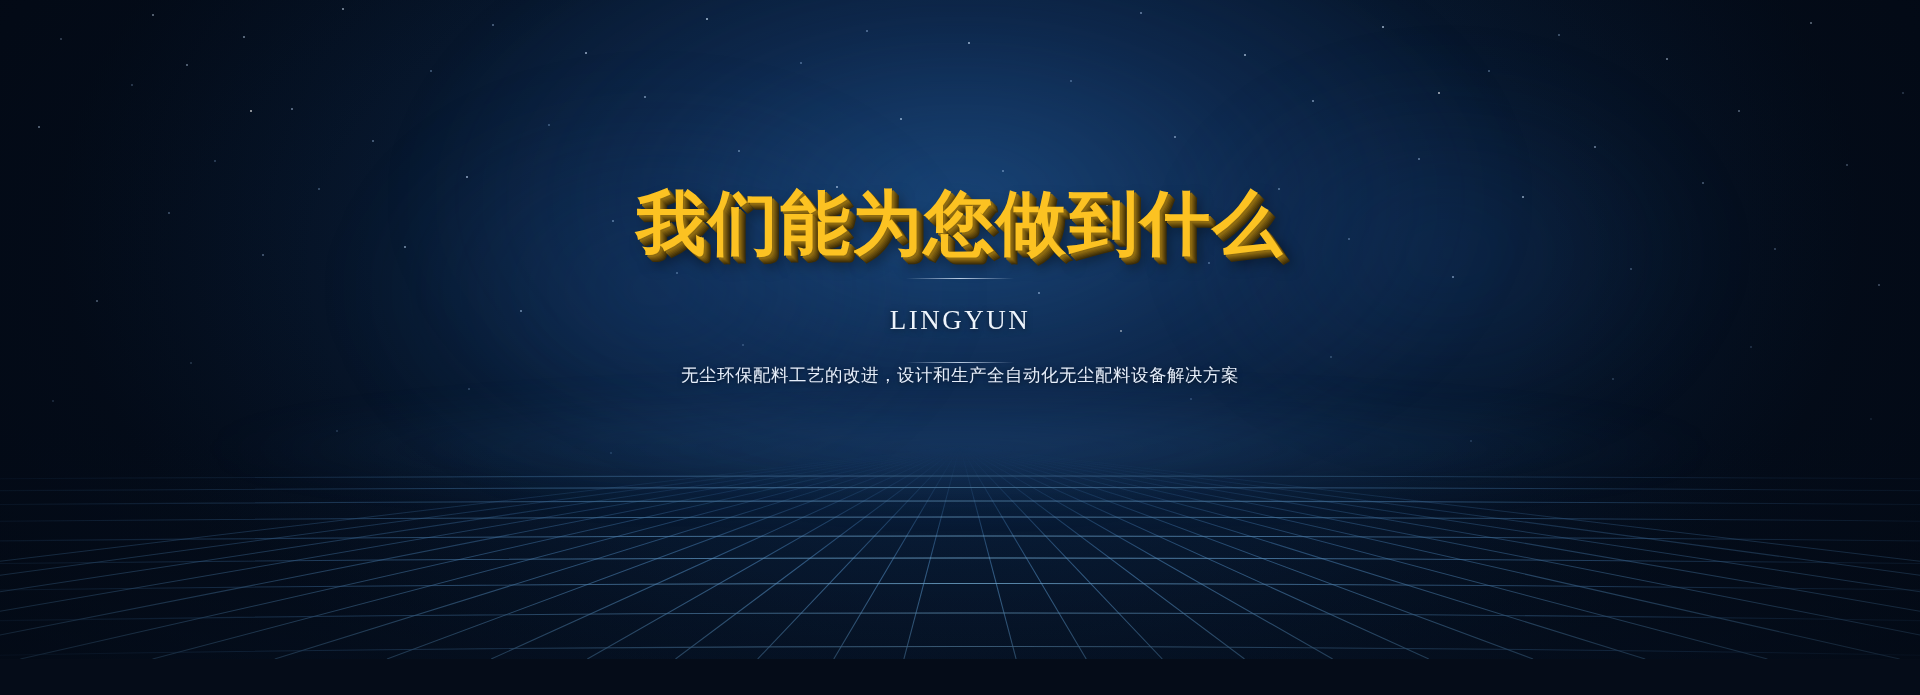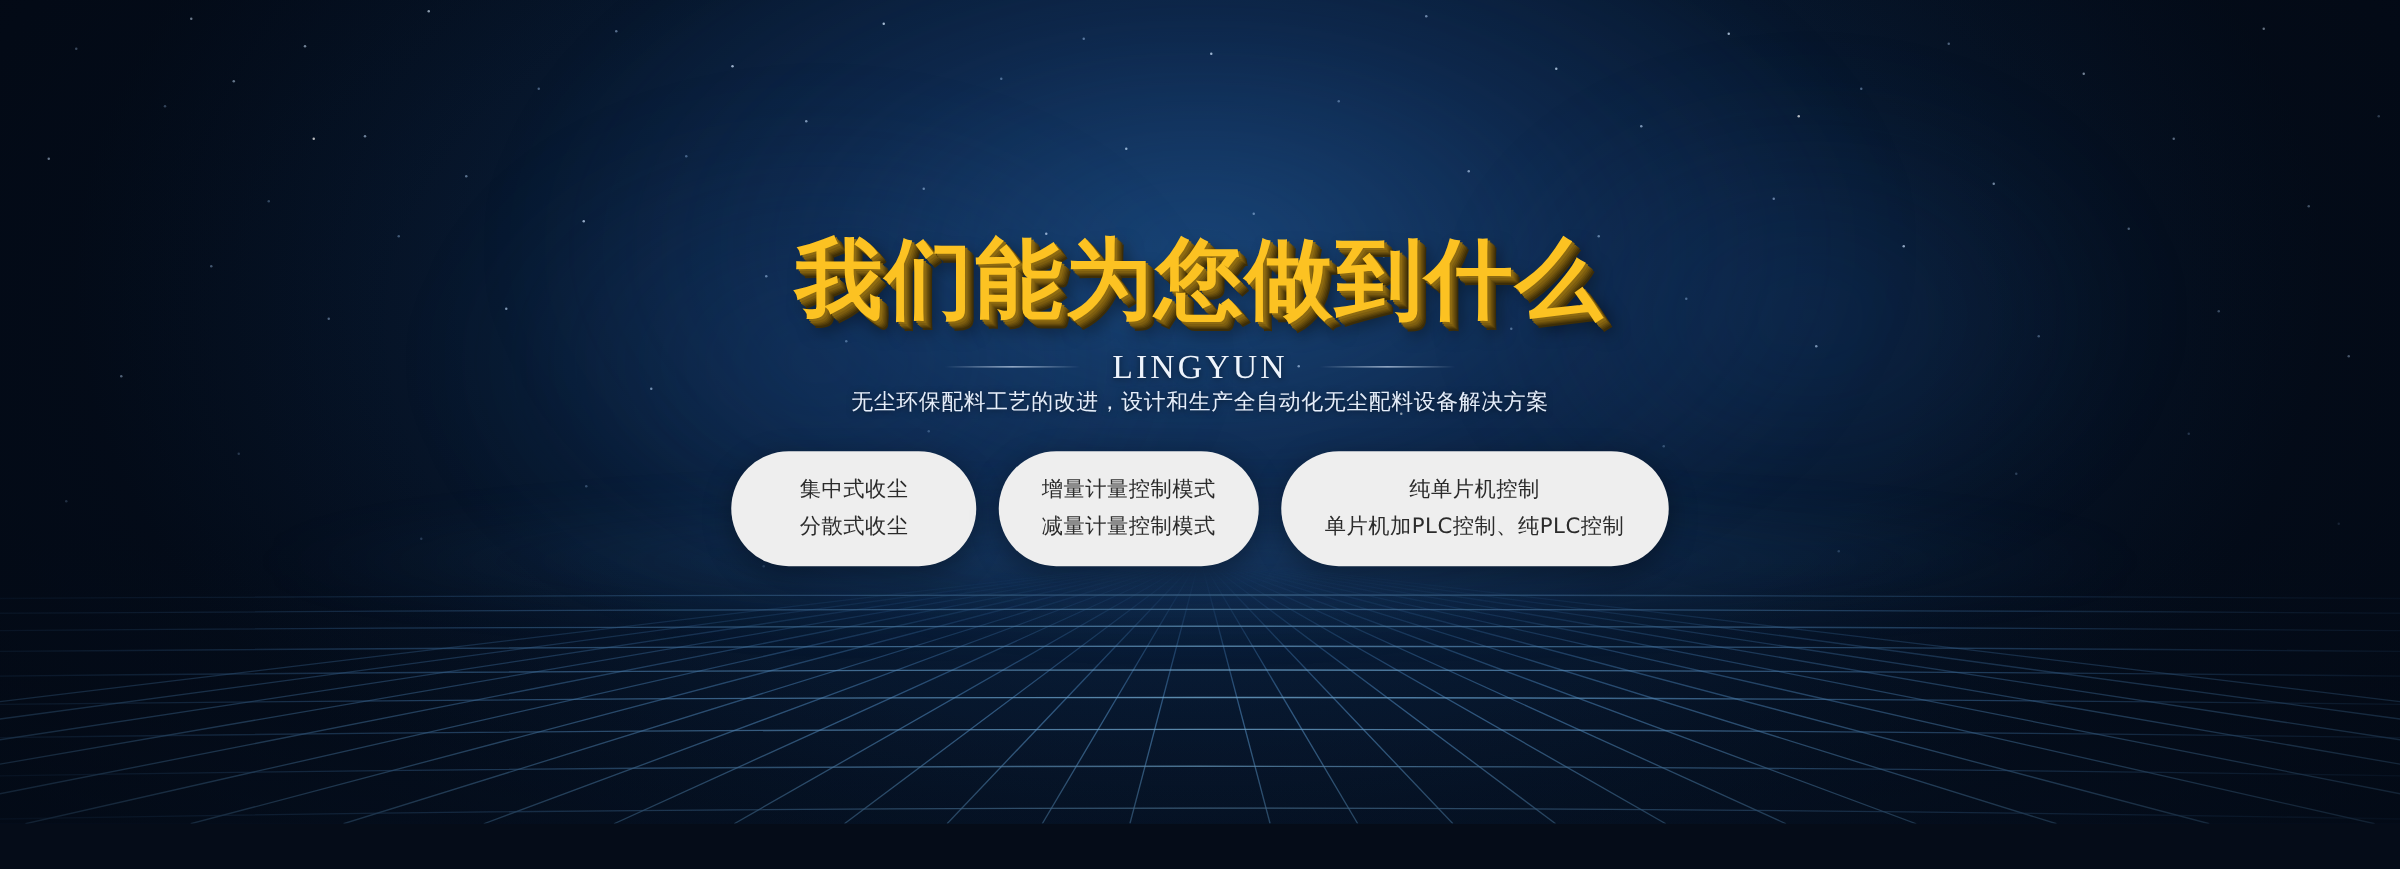--- a/index.html
+++ b/index.html
@@ -143,20 +143,21 @@
       6px 6px 0 #4d3909,
       7px 7px 0 #3d2d07,
       8px 9px 14px rgba(0,0,0,.55);
     white-space:nowrap;
   }
 
   .sub-row{
     display:flex; align-items:center; justify-content:flex-end;
     gap:26px;
     margin-top:20px;
+    flex-direction:column;
   }
   .sub-rule{
     width:108px; height:1px;
     background:linear-gradient(to right, rgba(200,220,245,0), rgba(214,230,250,.85), rgba(200,220,245,0));
   }
   .sub-en{
     font-family:"Liberation Serif", serif;
     font-size:27px;
     letter-spacing:2.5px;
     color:#eef4fc;
@@ -286,32 +287,14 @@
     <h1 class="headline">我们能为您做到什么</h1>
 
     <div class="sub-row">
       <span class="sub-rule"></span>
       <span class="sub-en">LINGYUN</span>
       <span class="sub-rule"></span>
     </div>
 
     <p class="desc">无尘环保配料工艺的改进，设计和生产全自动化无尘配料设备解决方案</p>
 
-    <div class="pills">
-
-      <div class="pill pill-1">
-        <span class="pill-line">集中式收尘</span>
-        <span class="pill-line">分散式收尘</span>
-      </div>
-
-      <div class="pill pill-2">
-        <span class="pill-line">增量计量控制模式</span>
-        <span class="pill-line">减量计量控制模式</span>
-      </div>
-
-      <div class="pill pill-3">
-        <span class="pill-line">纯单片机控制</span>
-        <span class="pill-line">单片机加PLC控制、纯PLC控制</span>
-      </div>
-
-    </div>
   </div>
 </div>
 
 </body></html>

